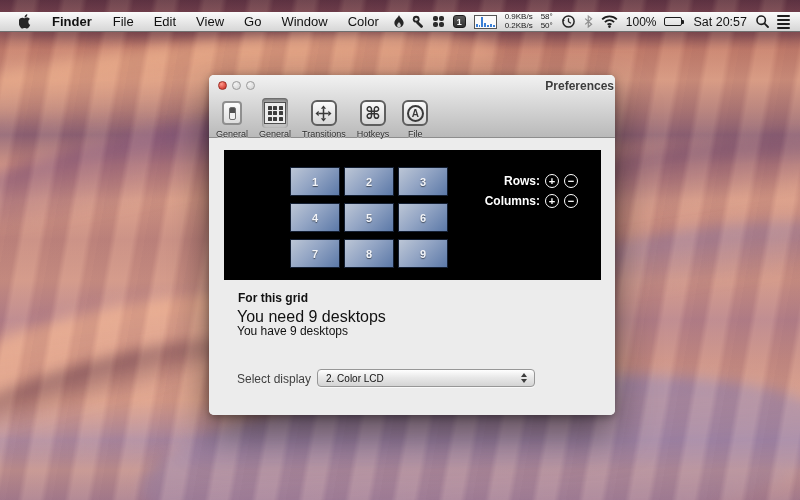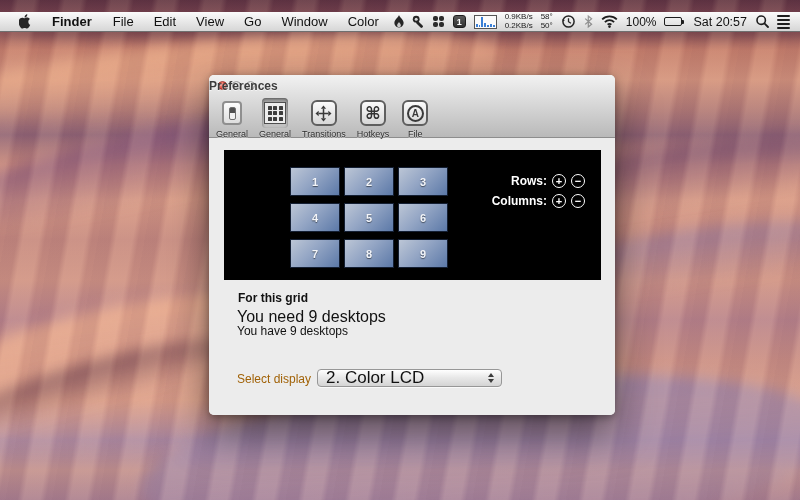--- a/index.html
+++ b/index.html
@@ -66,21 +66,21 @@
   .nc-lines { display:flex; flex-direction:column; gap:2px; }
   .nc-lines i { width:13px; height:2px; background:#1d1d1d; border-radius:1px; }
 
   
   .window { position:absolute; left:209px; top:75px; width:406px; height:340px; z-index:40;
     border-radius:5px; box-shadow:0 18px 40px rgba(0,0,0,.5), 0 2px 8px rgba(0,0,0,.35);
     background:#ececec; }
   .chrome { position:absolute; top:0; left:0; right:0; height:63px; border-radius:5px 5px 0 0;
     background:linear-gradient(#f2f2f2,#b9b9b9); border-bottom:1px solid #8d8d8d; }
   .titlebar { position:relative; height:20px; }
-  .title { position:absolute; left:0; right:16px; top:4px; text-align:left; font-size:12px; font-weight:bold; color:#3c3c3c;
+  .title { position:absolute; left:0; right:1px; top:4px; text-align:right; font-size:12px; font-weight:bold; color:#3c3c3c;
     text-shadow:0 1px 0 rgba(255,255,255,.6); }
   .lights { position:absolute; left:9px; top:6px; display:flex; gap:5px; }
   .light { width:9px; height:9px; border-radius:50%; }
   .light.close { background:radial-gradient(circle at 35% 30%, #ff9a8d, #dd4f43 60%, #b0271e); border:0.5px solid #9c2d25; }
   .light.dim { background:radial-gradient(circle at 35% 30%, #f4f4f4, #cfcfcf); border:0.5px solid #9a9a9a; }
 
   .toolbar { position:absolute; top:20px; left:5px; right:0; height:43px; display:flex; align-items:flex-start; gap:7px; padding-top:2px; }
   .tb-item { display:flex; flex-direction:column; align-items:center; gap:1px; padding:1px 2px; border-radius:4px; }
   .tb-label { font-size:9px; color:#2e2e2e; text-shadow:0 1px 0 rgba(255,255,255,.5); white-space:nowrap; }
   .icon-wrap { height:30px; display:flex; align-items:center; justify-content:center; padding:2px; border-radius:4px; }
@@ -104,38 +104,38 @@
 
   .content { position:absolute; top:64px; left:0; right:0; bottom:0; background:#ececec; border-radius:0 0 5px 5px; }
 
   
   .panel { position:absolute; left:15px; top:11px; width:377px; height:130px; background:#000; }
   .tile-grid { position:absolute; left:66px; top:17px; display:grid;
     grid-template-columns:repeat(3,50px); grid-template-rows:repeat(3,29px); column-gap:4px; row-gap:7px; }
   .tile { background:linear-gradient(135deg,#bcc6d6 0%,#93a5c4 45%,#5c79a8 100%);
     border:1px solid #141f33; display:flex; align-items:center; justify-content:center;
     color:#f3f5f9; font-size:11px; font-weight:bold; text-shadow:0 1px 1px rgba(0,0,0,.5); }
-  .steppers { position:absolute; right:16px; top:24px; display:flex; flex-direction:column; gap:6px; align-items:flex-end; }
+  .steppers { position:absolute; right:23px; top:24px; display:flex; flex-direction:column; gap:6px; align-items:flex-end; }
   .stepper-line { display:flex; align-items:center; gap:5px; }
   .stepper-label { color:#fff; font-size:12px; font-weight:bold; }
   .circle-btn { width:14px; height:14px; border:1.6px solid #fff; border-radius:50%;
     color:#fff; font-size:11px; line-height:10px; font-weight:bold;
     display:flex; align-items:center; justify-content:center; background:#000; }
 
   
   .info-heading { position:absolute; left:29px; top:152px; font-size:12px; font-weight:bold; color:#111; }
   .info-line1 { position:absolute; left:28px; top:169px; font-size:16px; color:#111; }
   .info-line2 { position:absolute; left:28px; top:185px; font-size:12px; color:#111; }
 
   
-  .display-label { position:absolute; left:28px; top:233px; font-size:12px; color:#a16207; }
-  .popup { position:absolute; left:108px; top:230px; width:185px; height:18px;
+  .display-label { position:absolute; left:28px; top:233px; font-size:12px; color:#404040; }
+  .popup { position:absolute; left:108px; top:230px; width:218px; height:18px;
     background:linear-gradient(#ffffff,#e9e9e9 45%,#d4d4d4); border:1px solid #979797; border-radius:4px;
     box-shadow:0 1px 0 rgba(255,255,255,.7); display:flex; align-items:center; padding:0 20px 0 8px;
-    font-size:17px; color:#111; }
+    font-size:10px; color:#111; }
   .popup-arrows { position:absolute; right:7px; top:3px; display:flex; flex-direction:column; gap:2px; }
   .popup-arrows i { width:0; height:0; border-left:3.5px solid transparent; border-right:3.5px solid transparent; }
   .popup-arrows i.up { border-bottom:4px solid #3c3c3c; }
   .popup-arrows i.down { border-top:4px solid #3c3c3c; }
 </style>
 </head>
 <body>
 
 <div class="wallpaper">
   <div class="wp-base"></div>

